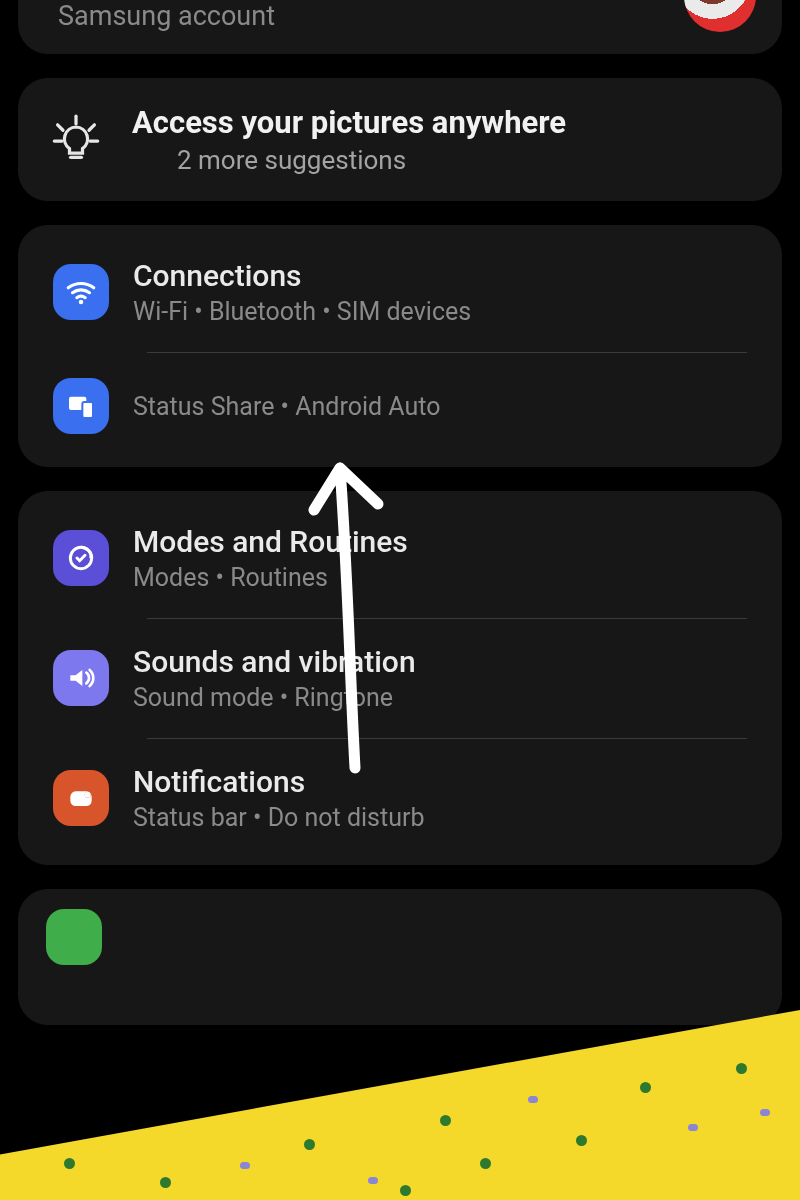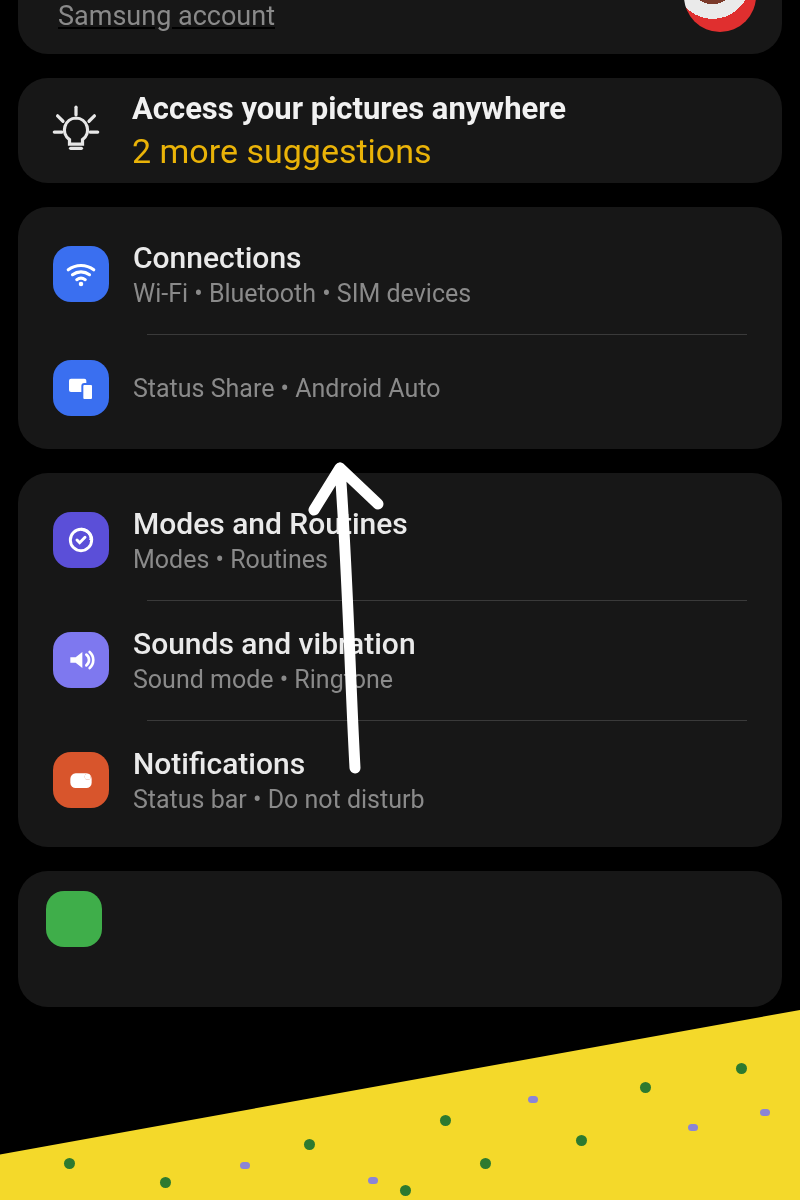--- a/index.html
+++ b/index.html
@@ -23,54 +23,54 @@
   }
   .account-card {
     display: flex;
     align-items: center;
     justify-content: space-between;
     padding: 0 26px 22px 40px;
     border-bottom-left-radius: 30px;
     border-bottom-right-radius: 30px;
     border-top-left-radius: 0;
     border-top-right-radius: 0;
-    text-decoration: underline;
   }
   .account-label {
     color: #8a8a8a;
     font-size: 27px;
   }
   .avatar {
     width: 72px;
     height: 72px;
     border-radius: 50%;
     background: radial-gradient(circle at 40% 30%, #f5d6c6 0 18%, #7b3a2a 18% 34%, #eaeaea 34% 56%, #e02f2f 56% 100%);
     margin-top: -40px;
     flex-shrink: 0;
   }
   .suggest-card {
     display: flex;
     align-items: center;
     gap: 28px;
-    padding: 12px 30px;
+    padding: 26px 30px;
   }
   .bulb-icon {
     width: 56px; height: 56px;
     display:flex;align-items:center;justify-content:center;
     flex-shrink:0;
   }
   .suggest-title {
     color: #f1f1f1;
     font-size: 31px;
     font-weight: 700;
     margin-bottom: 4px;
   }
   .suggest-sub {
-    color: #eab308;
-    font-size: 34px;
+    color: #a3a3a3;
+    font-size: 26px;
+    margin-left: 45px;
   }
   .row {
     display: flex;
     align-items: center;
     gap: 24px;
     padding: 26px 28px;
     position: relative;
   }
   .row + .row::before {
     content:"";

